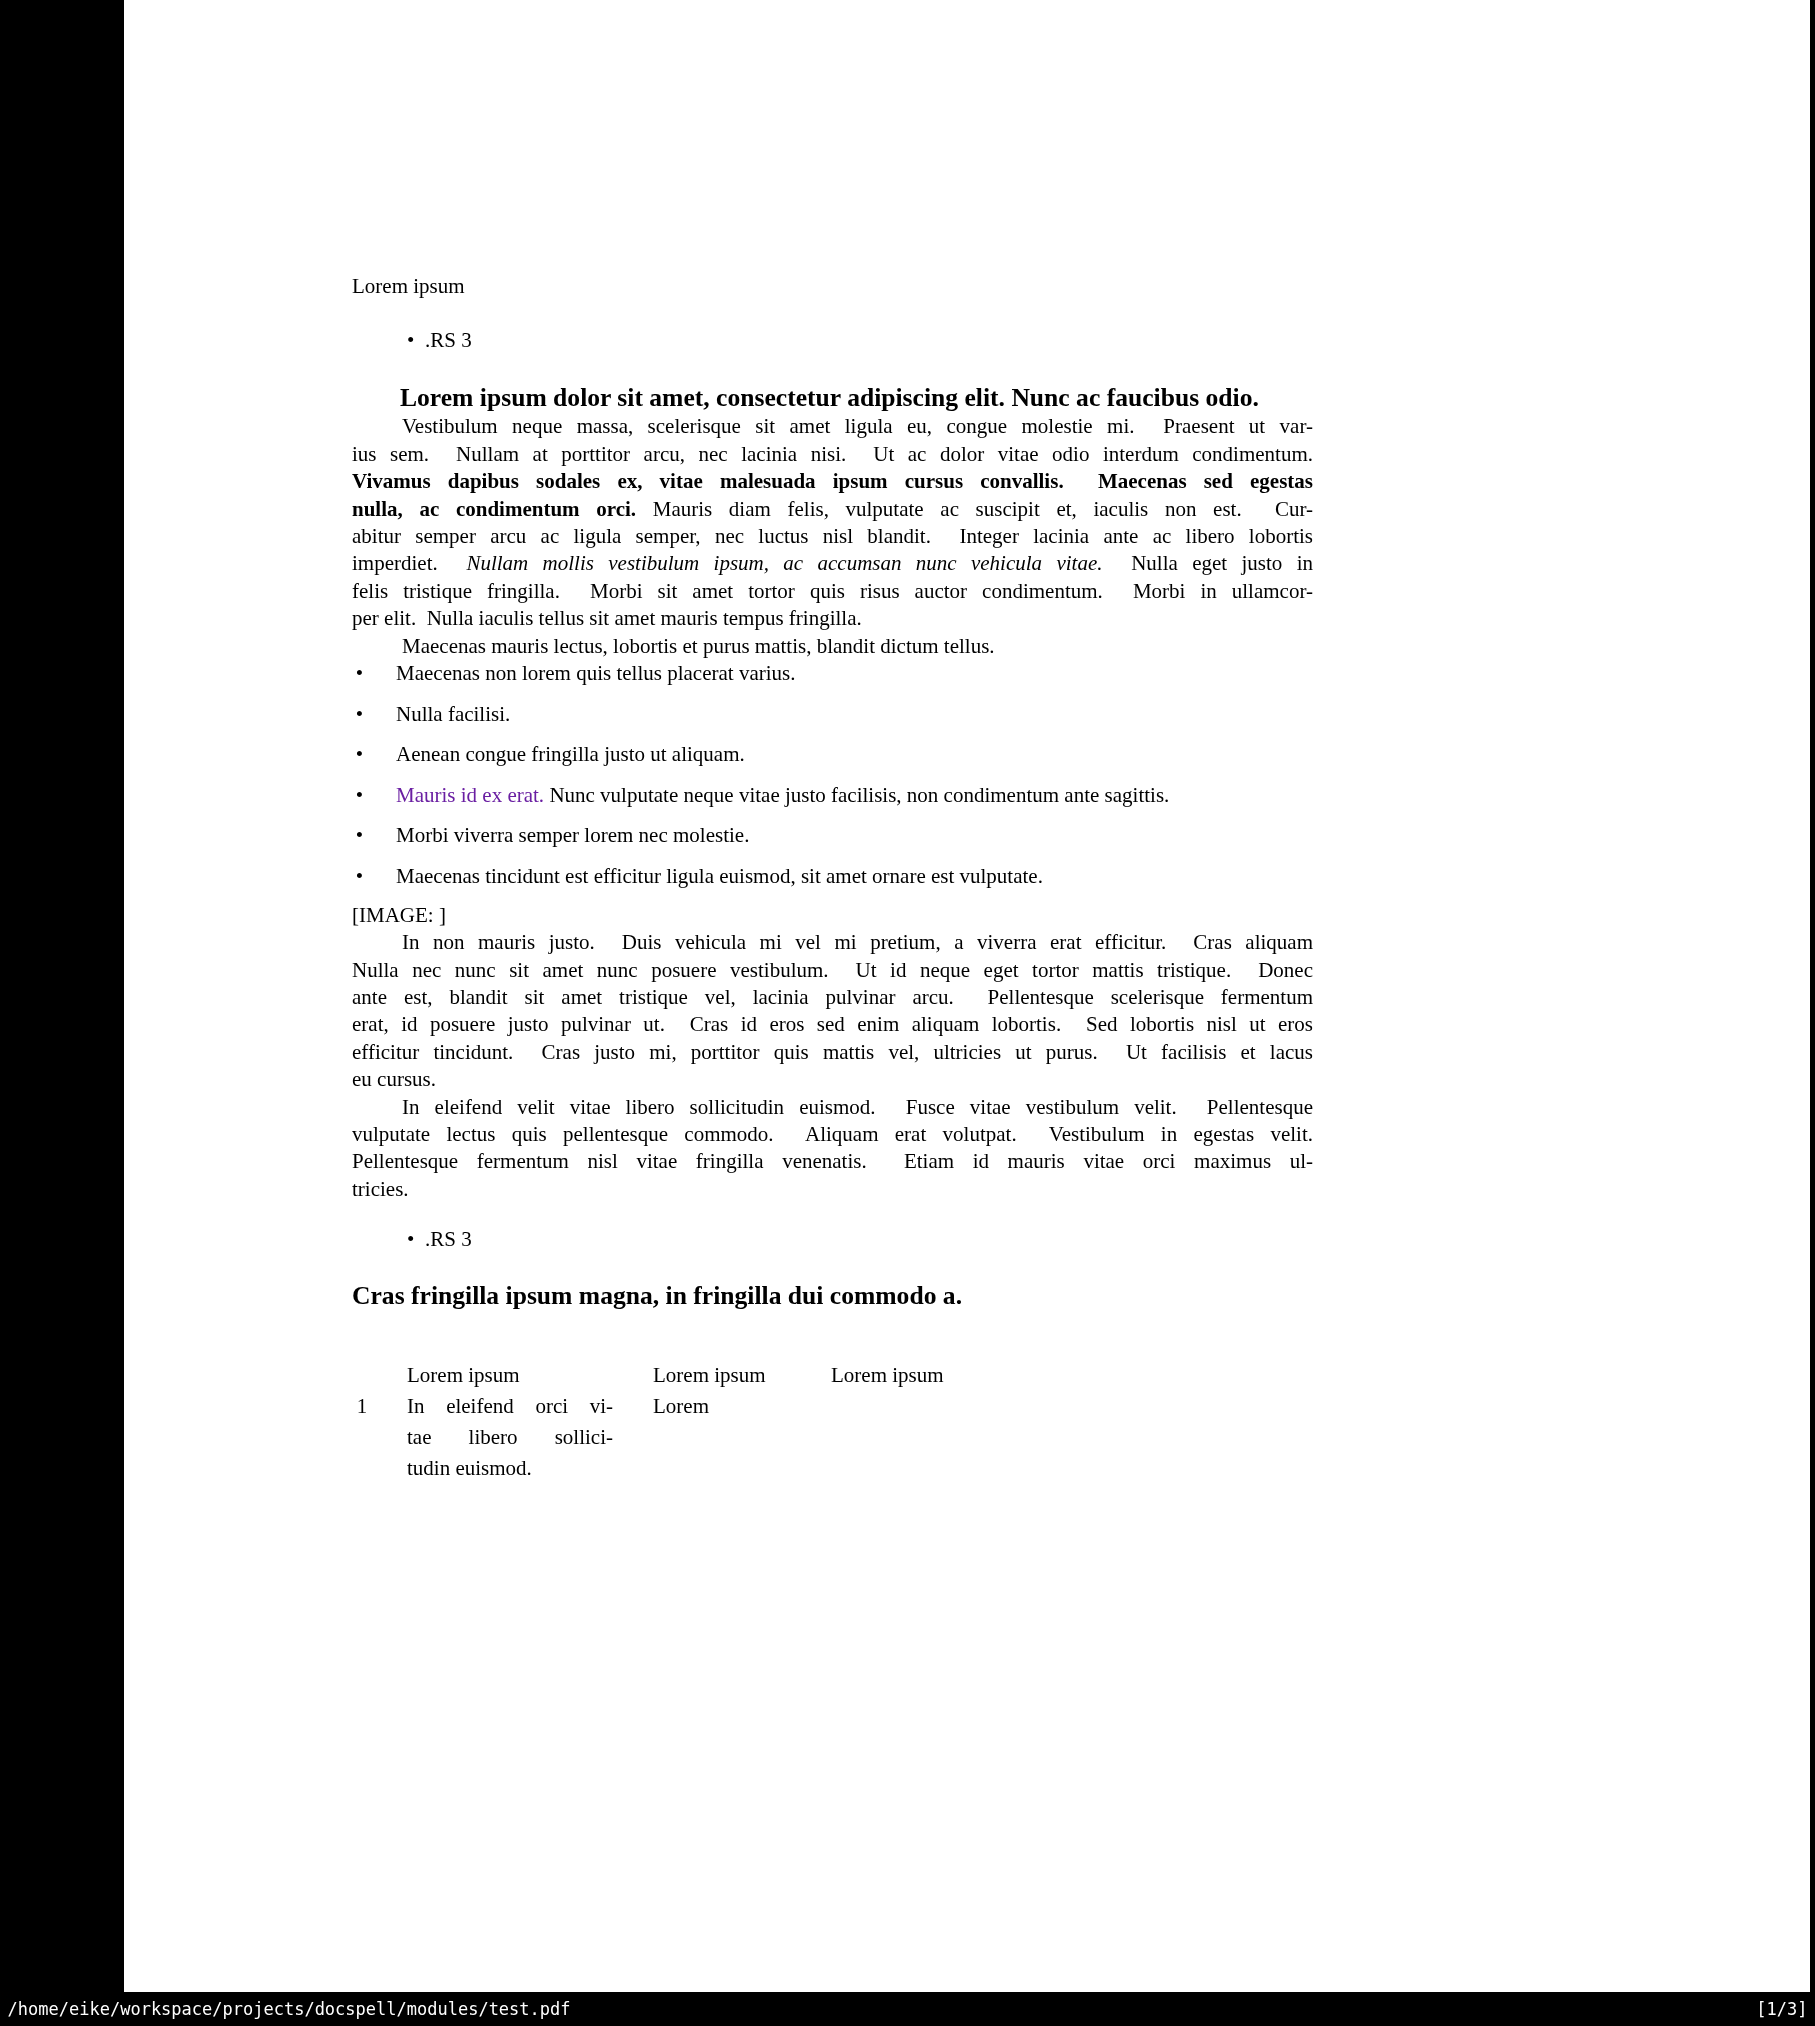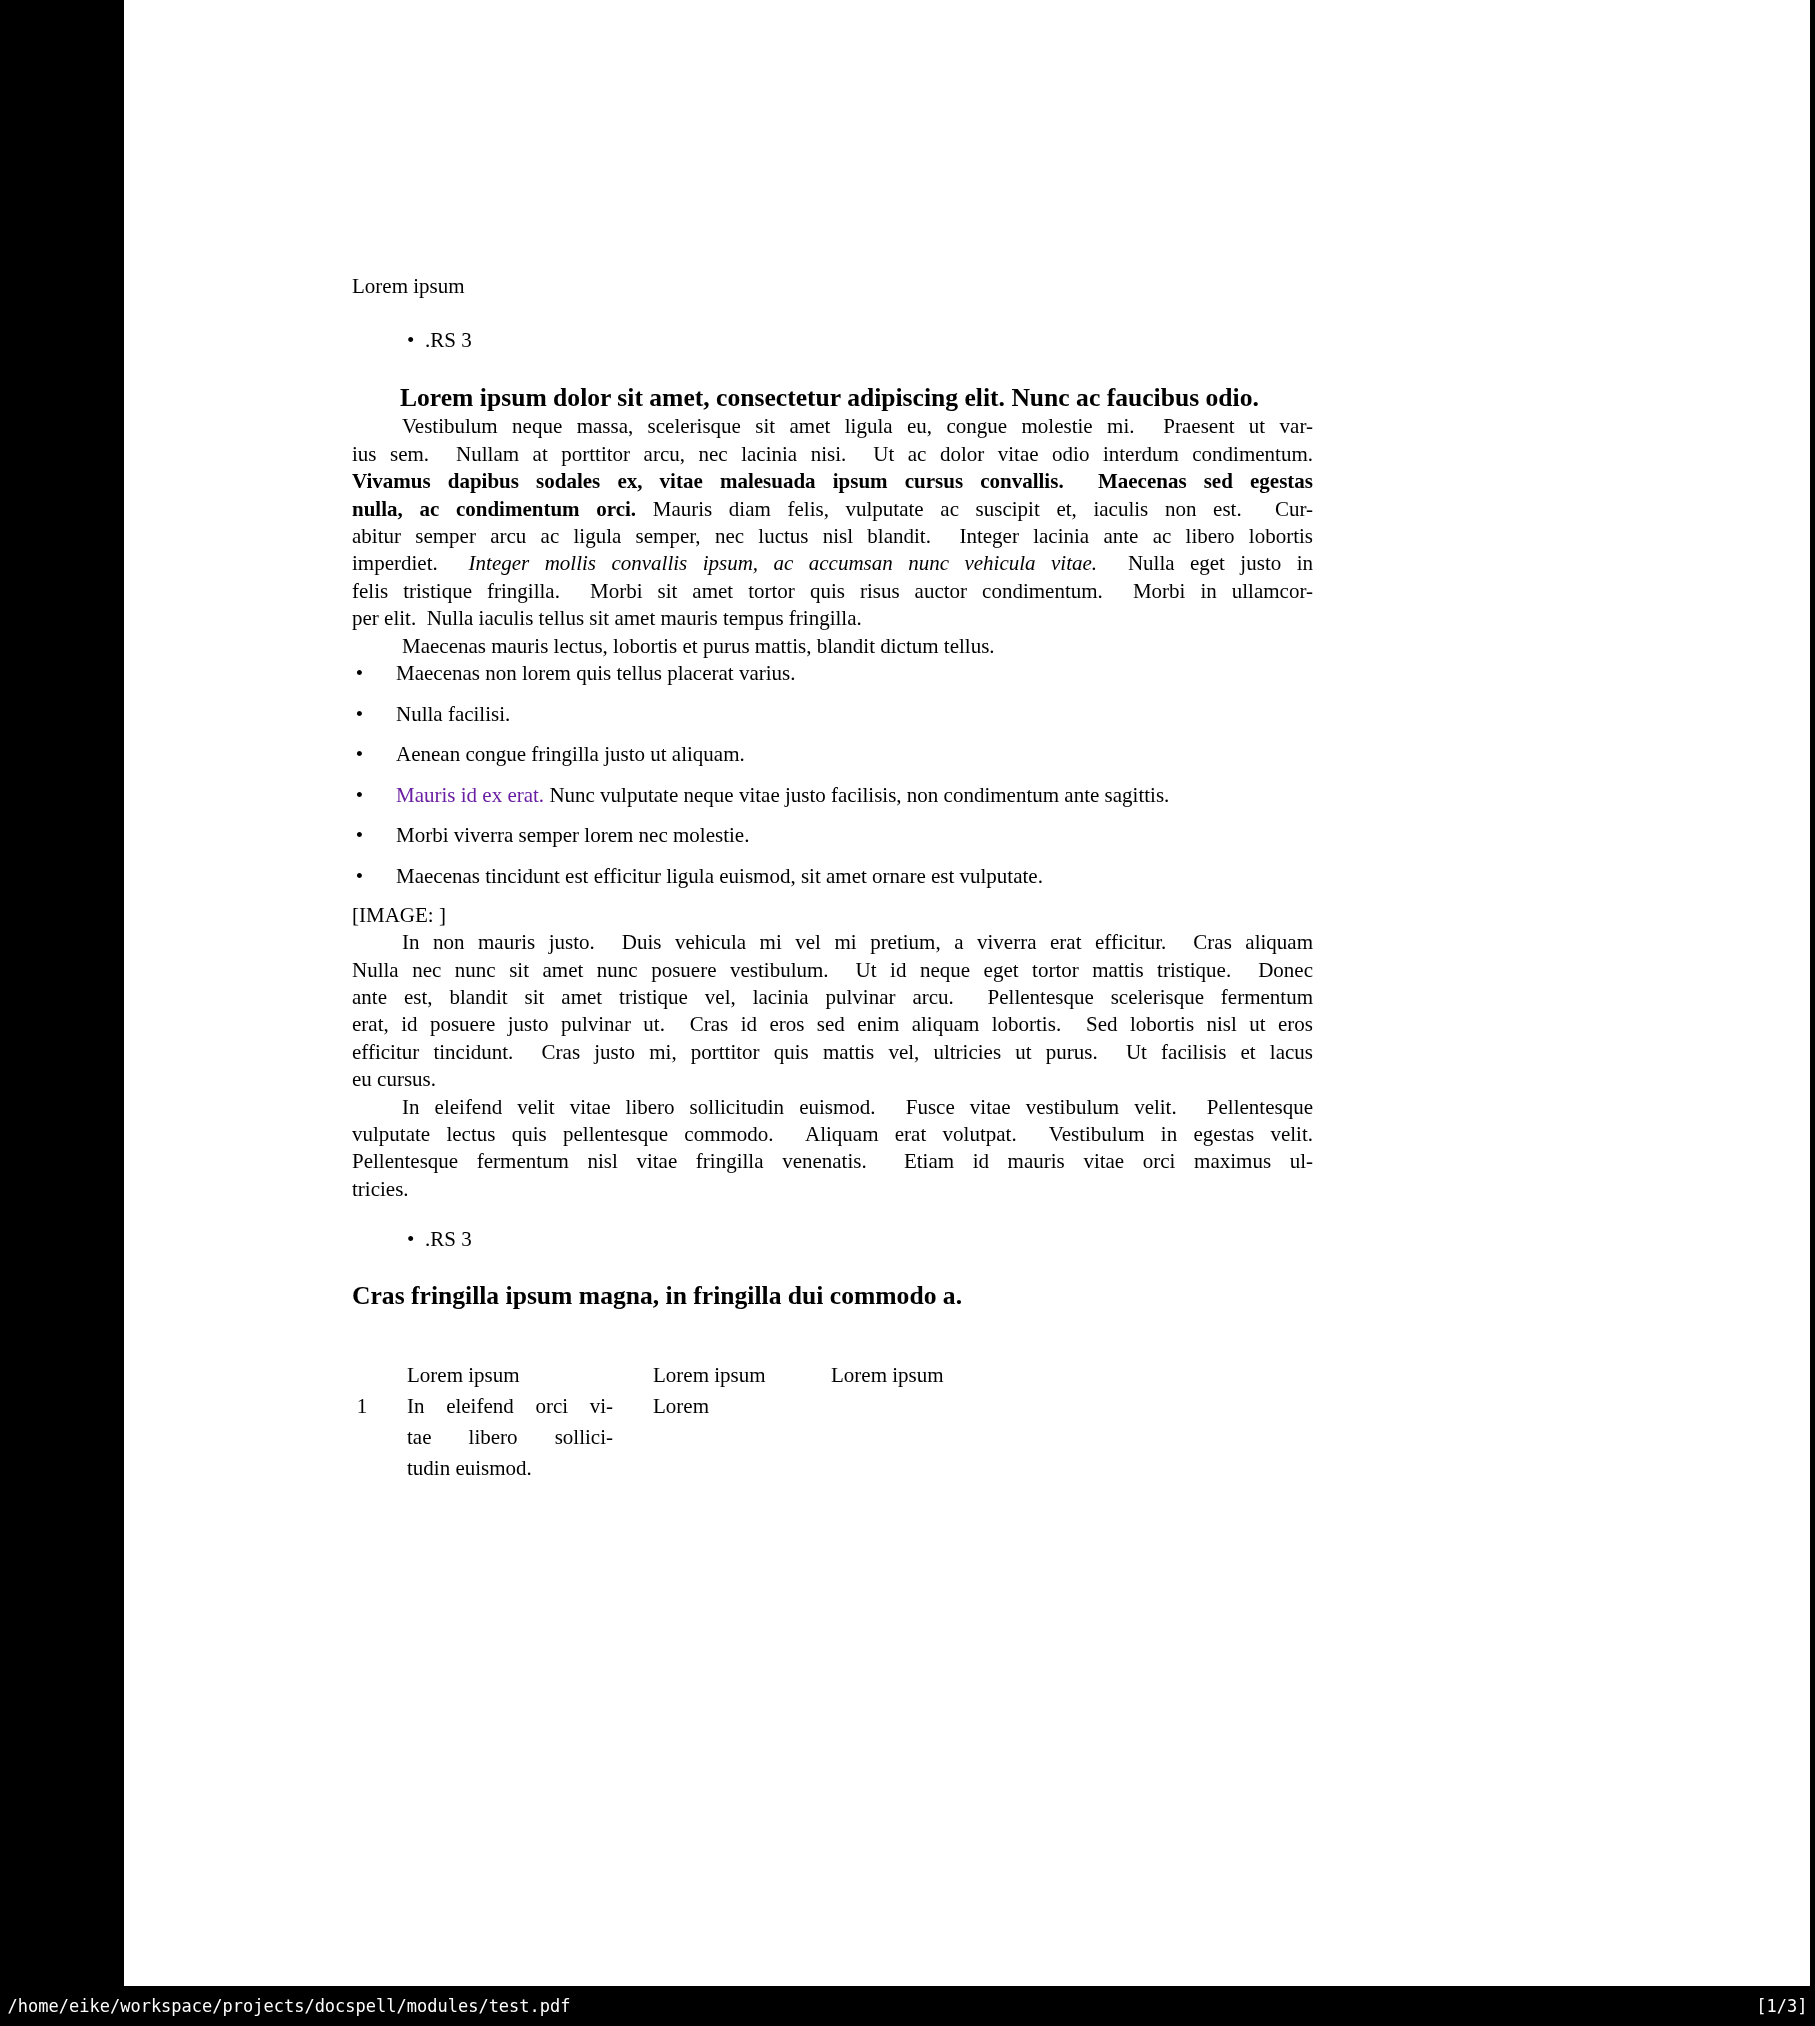--- a/index.html
+++ b/index.html
@@ -40,40 +40,40 @@
   ul.doc-list li::before{content:"\2022";position:absolute;left:3.8px;top:0;}
 
   .rs-bullet{position:relative;padding-left:73px;}
   .rs-bullet::before{content:"\2022";position:absolute;left:55px;top:0;}
 
   .doc-table{display:grid;grid-template-columns:55px 246px 178px auto;line-height:31px;}
   .doc-table .td-num{padding-left:4.7px;}
   .doc-table .td-c1{width:206px;}
   .doc-table .tline.just{text-align:justify;text-align-last:justify;-moz-text-align-last:justify;}
 
-  .statusbar{position:absolute;left:0;bottom:0;width:1815px;height:40px;background:#000;
+  .statusbar{position:absolute;left:0;bottom:0;width:1815px;height:34px;background:#000;
              color:#fff;font-family:"DejaVu Sans Mono","Liberation Mono",monospace;
              font-size:17px;display:flex;justify-content:space-between;align-items:center;
              padding:0 7.6px;box-sizing:border-box;}
 </style>
 </head>
 <body style="background: rgb(0, 0, 0);">
 
 <div class="page">
   <div class="content">
       <div class="doc-line b0">Lorem ipsum</div>
       <div class="rs-bullet b1">.RS 3</div>
       <div class="doc-heading b2">Lorem ipsum dolor sit amet, consectetur adipiscing elit. Nunc ac faucibus odio.</div>
       <div class="para b3">
         <div class="pline indent"><span>Vestibulum neque massa, scelerisque sit amet ligula eu, congue molestie mi.&nbsp; Praesent ut var-</span></div>
         <div class="pline"><span>ius sem.&nbsp; Nullam at porttitor arcu, nec lacinia nisi.&nbsp; Ut ac dolor vitae odio interdum condimentum.</span></div>
         <div class="pline"><span class="seg-b">Vivamus dapibus sodales ex, vitae malesuada ipsum cursus convallis.&nbsp; Maecenas sed egestas</span></div>
         <div class="pline"><span class="seg-b">nulla, ac condimentum orci.</span><span> Mauris diam felis, vulputate ac suscipit et, iaculis non est.&nbsp; Cur-</span></div>
         <div class="pline"><span>abitur semper arcu ac ligula semper, nec luctus nisl blandit.&nbsp; Integer lacinia ante ac libero lobortis</span></div>
-        <div class="pline"><span>imperdiet.&nbsp; </span><span class="seg-i">Integer mollis convallis ipsum, ac accumsan nunc vehicula vitae.</span><span>&nbsp; Nulla eget justo in</span></div>
+        <div class="pline"><span>imperdiet.&nbsp; </span><span class="seg-i">Nullam mollis vestibulum ipsum, ac accumsan nunc vehicula vitae.</span><span>&nbsp; Nulla eget justo in</span></div>
         <div class="pline"><span>felis tristique fringilla.&nbsp; Morbi sit amet tortor quis risus auctor condimentum.&nbsp; Morbi in ullamcor-</span></div>
         <div class="pline last"><span>per elit.&nbsp; Nulla iaculis tellus sit amet mauris tempus fringilla.</span></div>
       </div>
       <div class="para b4">
         <div class="pline indent last"><span>Maecenas mauris lectus, lobortis et purus mattis, blandit dictum tellus.</span></div>
       </div>
       <ul class="doc-list b5">
         <li class="doc-li"><span>Maecenas non lorem quis tellus placerat varius.</span></li>
         <li class="doc-li"><span>Nulla facilisi.</span></li>
         <li class="doc-li"><span>Aenean congue fringilla justo ut aliquam.</span></li>

